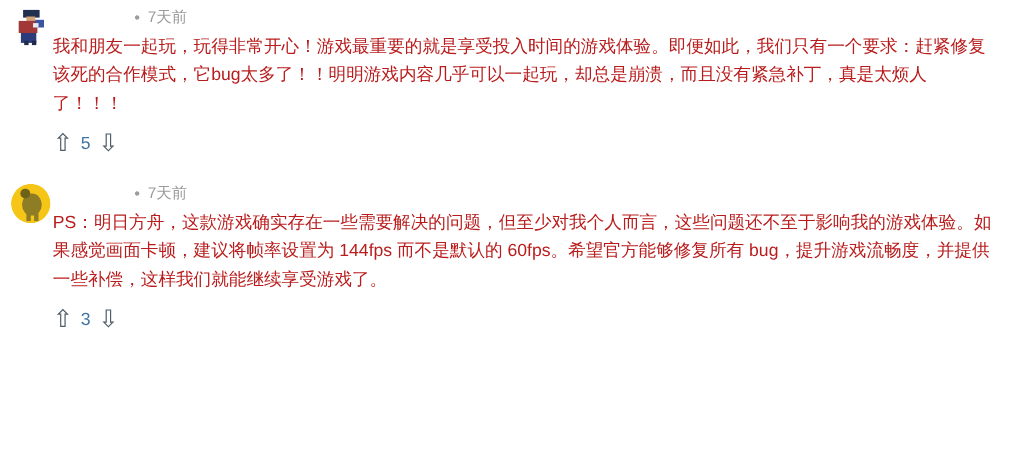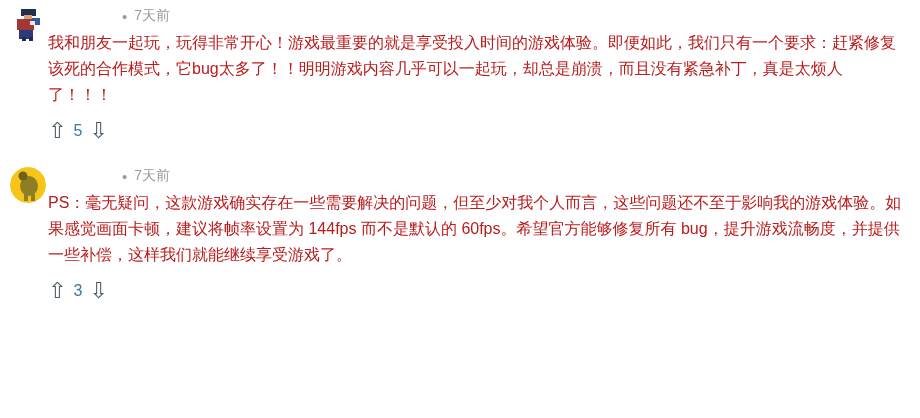--- a/index.html
+++ b/index.html
@@ -104,21 +104,21 @@
         <circle cx="13" cy="9" r="4.5" fill="#6e6118"></circle>
         <rect x="14" y="27" width="4" height="7" fill="#8f7d26"></rect>
         <rect x="21" y="27" width="4" height="7" fill="#8f7d26"></rect>
       </svg>
     </div>
     <div class="meta">
       <span class="sep">•</span>
       <span>7天前</span>
     </div>
     <div class="body">
-      <p>PS：毫无疑问，这款游戏确实存在一些需要解决的问题，但至少对我个人而言，这些问题还不至于影响我的游戏体验。如果感觉画面卡顿，建议将帧率设置为 144fps 而不是默认的 60fps。希望官方能够修复所有 bug，提升游戏流畅度，并提供一些补偿，这样我们就能继续享受游戏了。</p>
+      <p>PS：明日方舟，这款游戏确实存在一些需要解决的问题，但至少对我个人而言，这些问题还不至于影响我的游戏体验。如果感觉画面卡顿，建议将帧率设置为 144fps 而不是默认的 60fps。希望官方能够修复所有 bug，提升游戏流畅度，并提供一些补偿，这样我们就能继续享受游戏了。</p>
     </div>
     <div class="votes">
       <button class="vote-btn">
         <span>⇧</span>
       </button>
       <span class="vote-count">3</span>
       <button class="vote-btn">
         <span>⇩</span>
       </button>
     </div>

